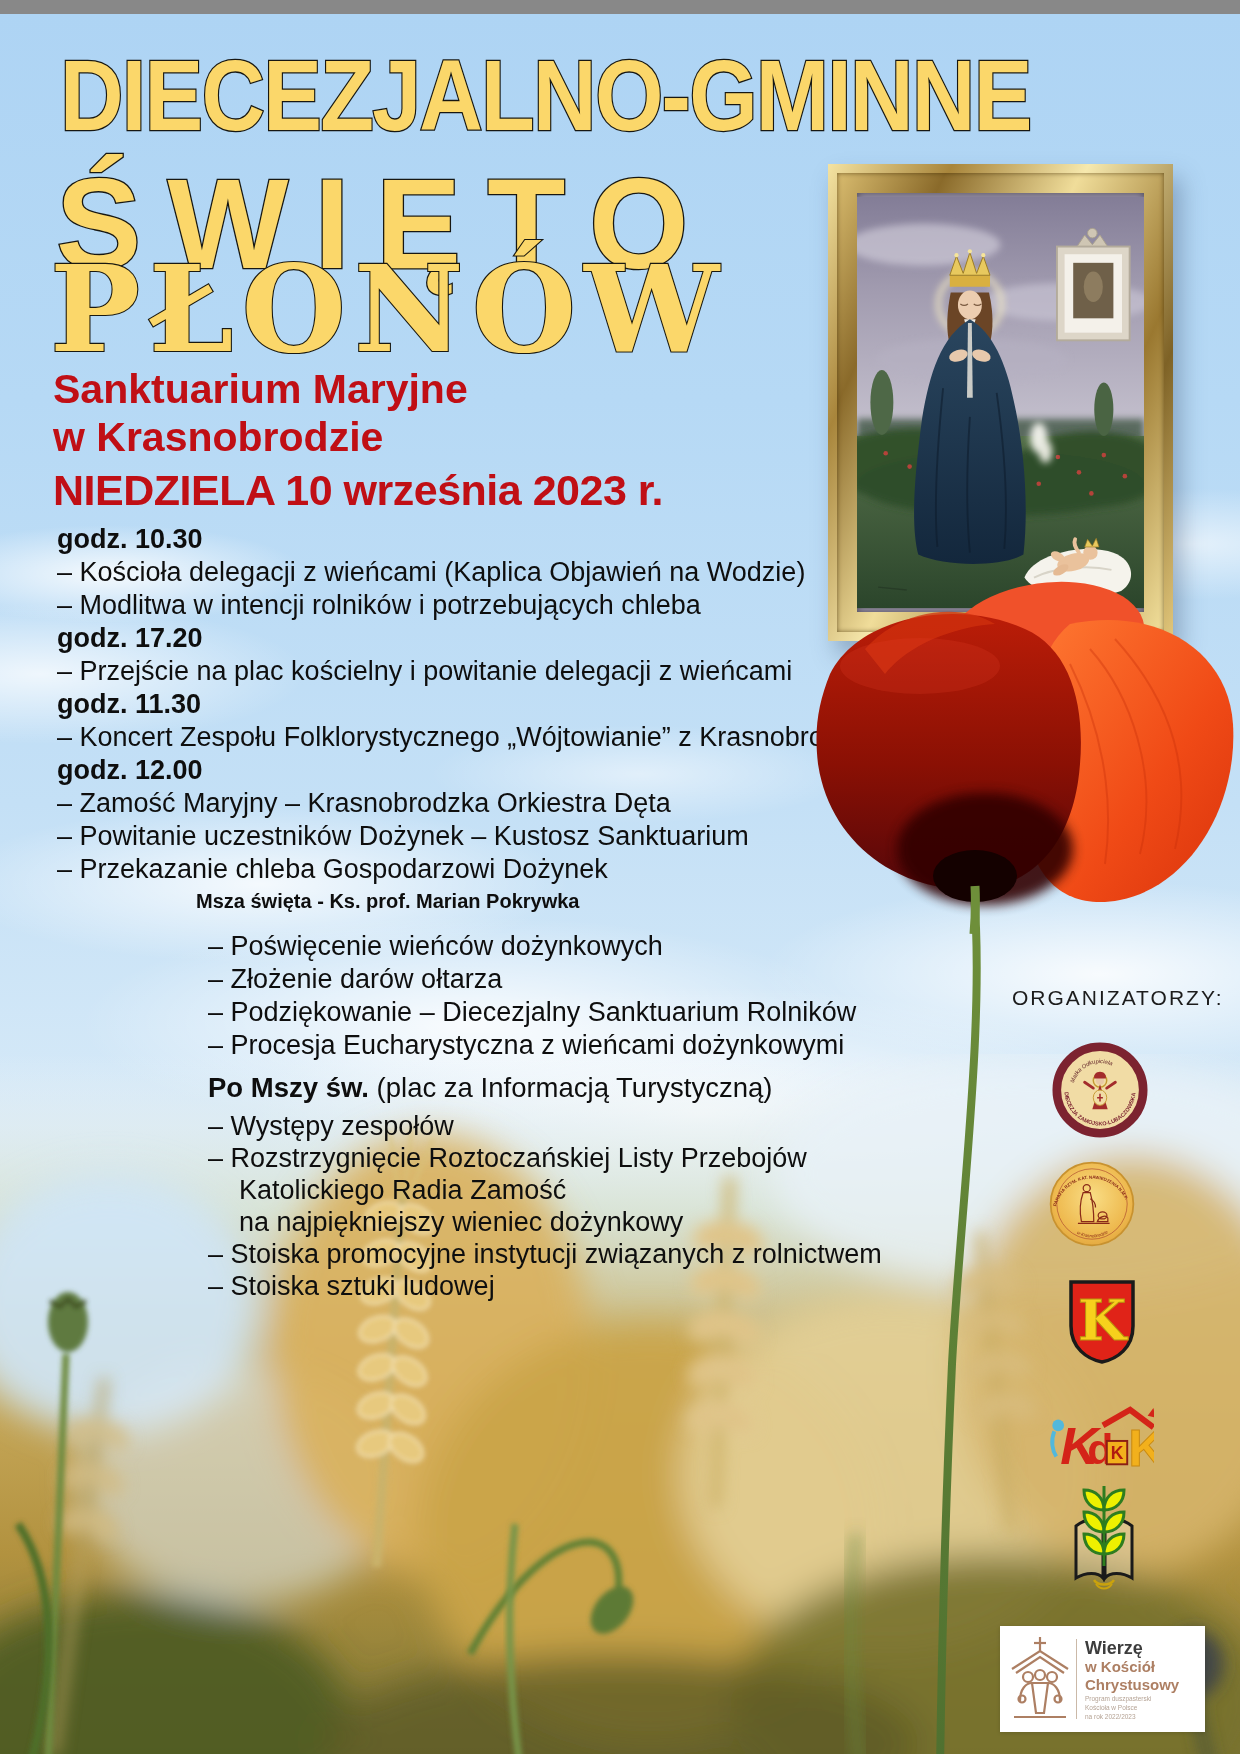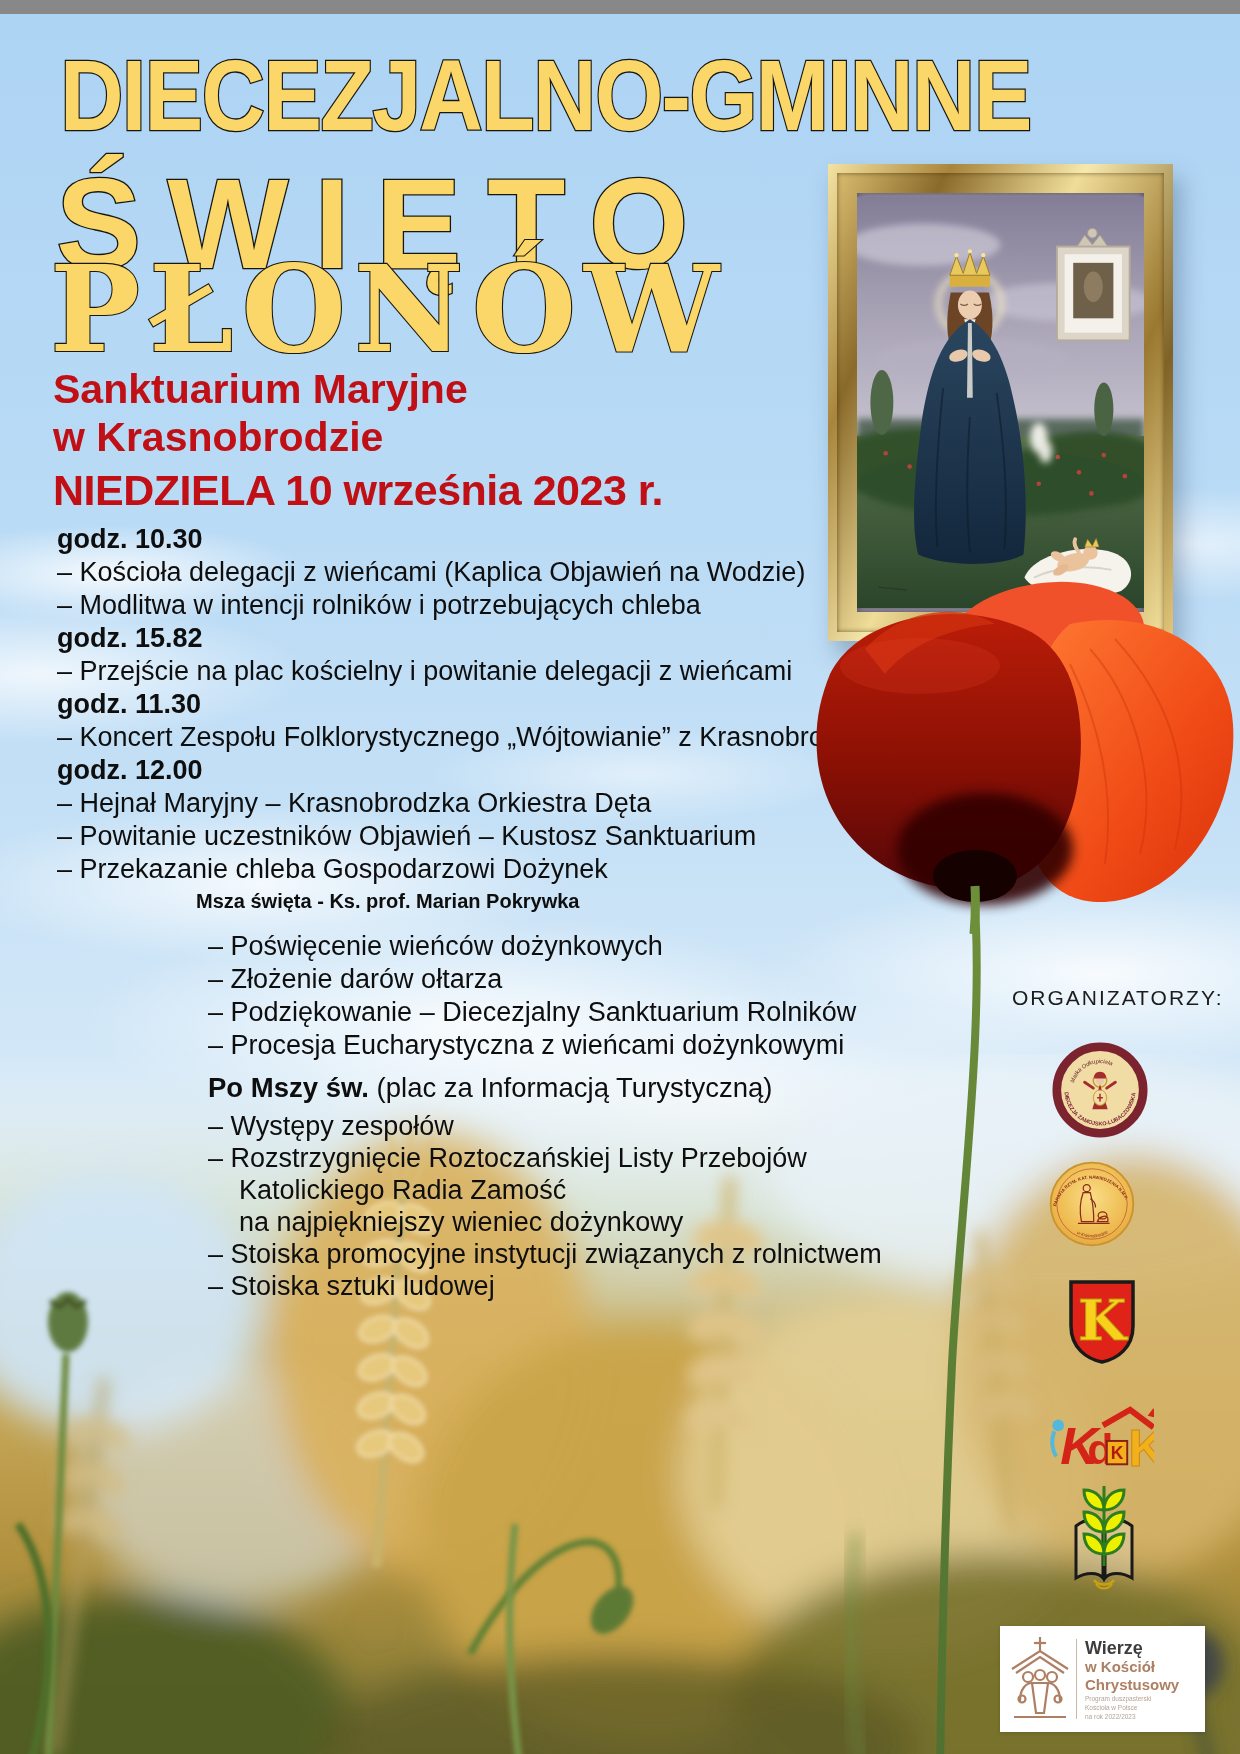--- a/index.html
+++ b/index.html
@@ -213,27 +213,27 @@
 
   <div class="venue venue1">Sanktuarium Maryjne</div>
   <div class="venue venue2">w Krasnobrodzie</div>
   <div class="venue dateline">NIEDZIELA 10 września 2023 r.</div>
 
   <div class="sched" id="sched-a">
 
   <div class="line time">godz. 10.30</div>
       <div class="line item">– Kościoła delegacji z wieńcami (Kaplica Objawień na Wodzie)</div>
       <div class="line item">– Modlitwa w intencji rolników i potrzebujących chleba</div>
-      <div class="line time">godz. 15.82</div>
+      <div class="line time">godz. 17.20</div>
       <div class="line item">– Przejście na plac kościelny i powitanie delegacji z wieńcami</div>
       <div class="line time">godz. 11.30</div>
       <div class="line item">– Koncert Zespołu Folklorystycznego „Wójtowianie” z Krasnobrodu</div>
       <div class="line time">godz. 12.00</div>
-      <div class="line item">– Hejnał Maryjny – Krasnobrodzka Orkiestra Dęta</div>
-      <div class="line item">– Powitanie uczestników Objawień – Kustosz Sanktuarium</div>
+      <div class="line item">– Zamość Maryjny – Krasnobrodzka Orkiestra Dęta</div>
+      <div class="line item">– Powitanie uczestników Dożynek – Kustosz Sanktuarium</div>
       <div class="line item">– Przekazanie chleba Gospodarzowi Dożynek</div>
     </div>
 
   <div id="mass-heading">Msza święta - Ks. prof. Marian Pokrywka</div>
   <div class="sched" id="mass-items">
 
   <div class="line item">– Poświęcenie wieńców dożynkowych</div>
       <div class="line item">– Złożenie darów ołtarza</div>
       <div class="line item">– Podziękowanie – Diecezjalny Sanktuarium Rolników</div>
       <div class="line item">– Procesja Eucharystyczna z wieńcami dożynkowymi</div>

